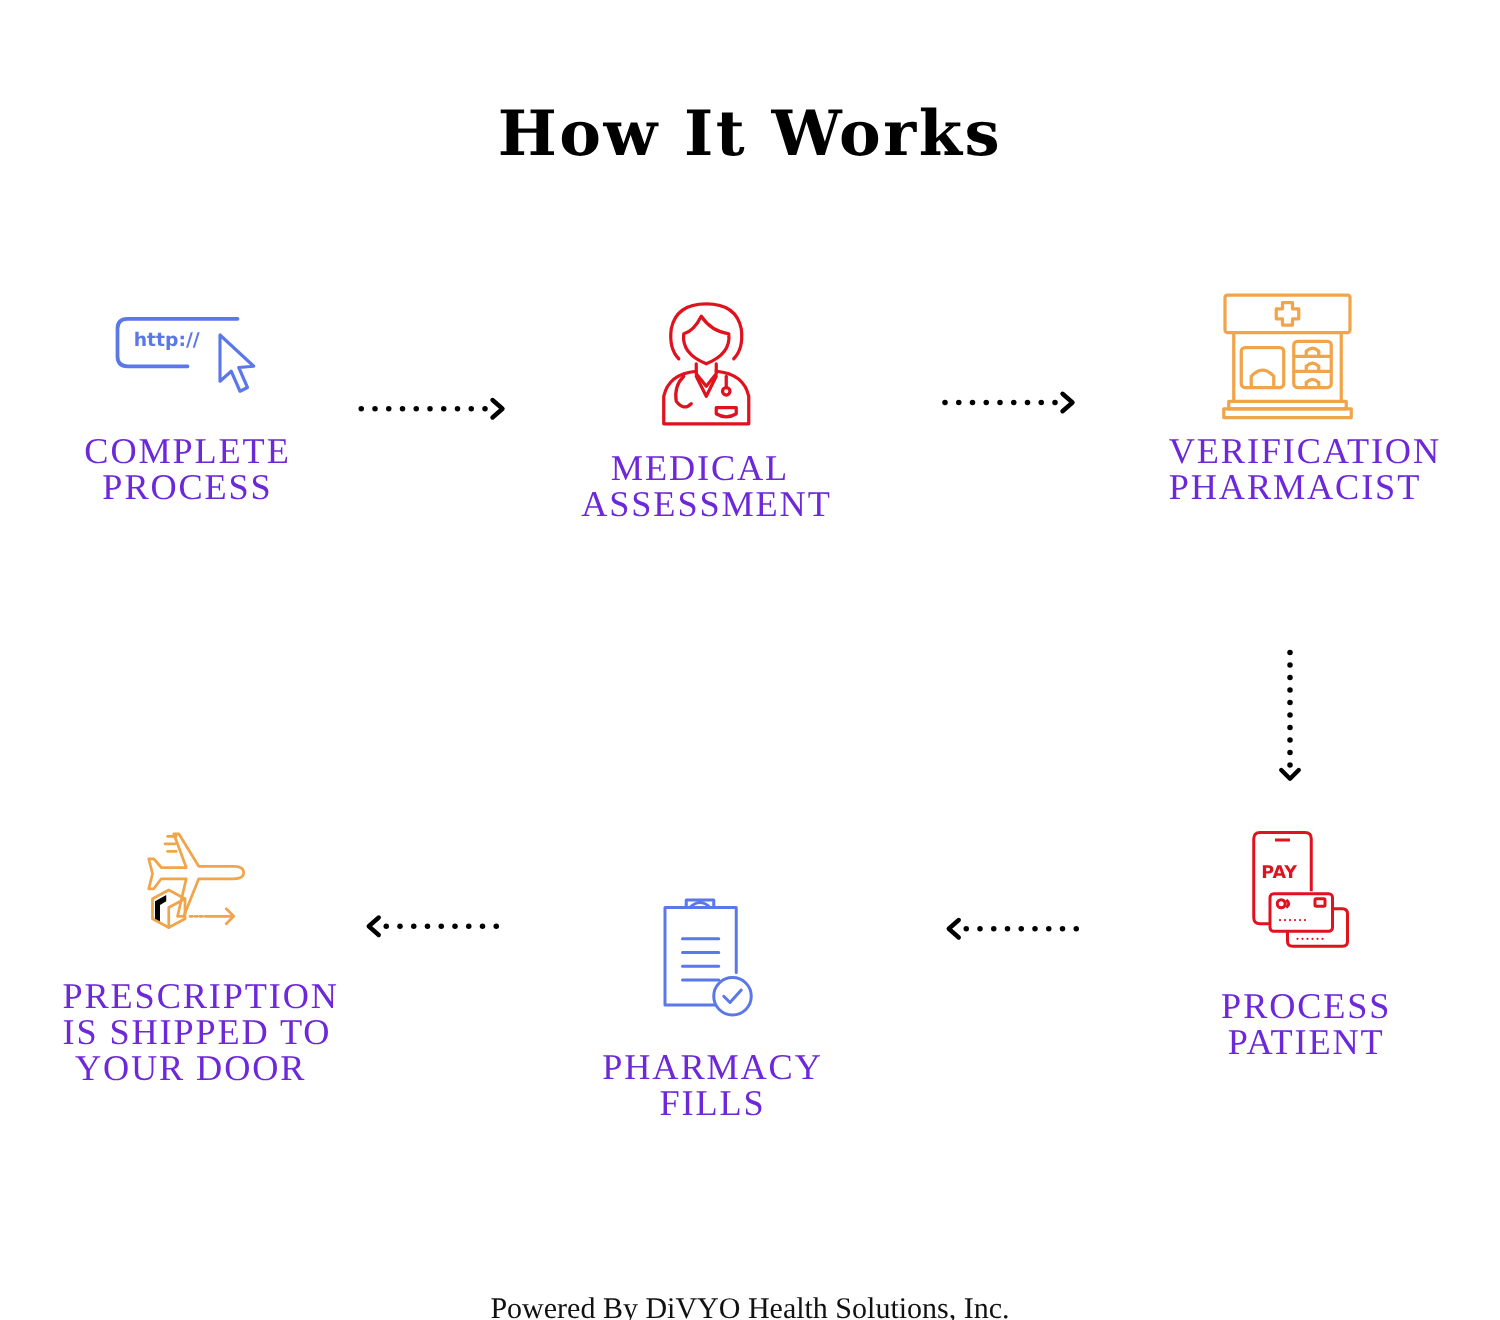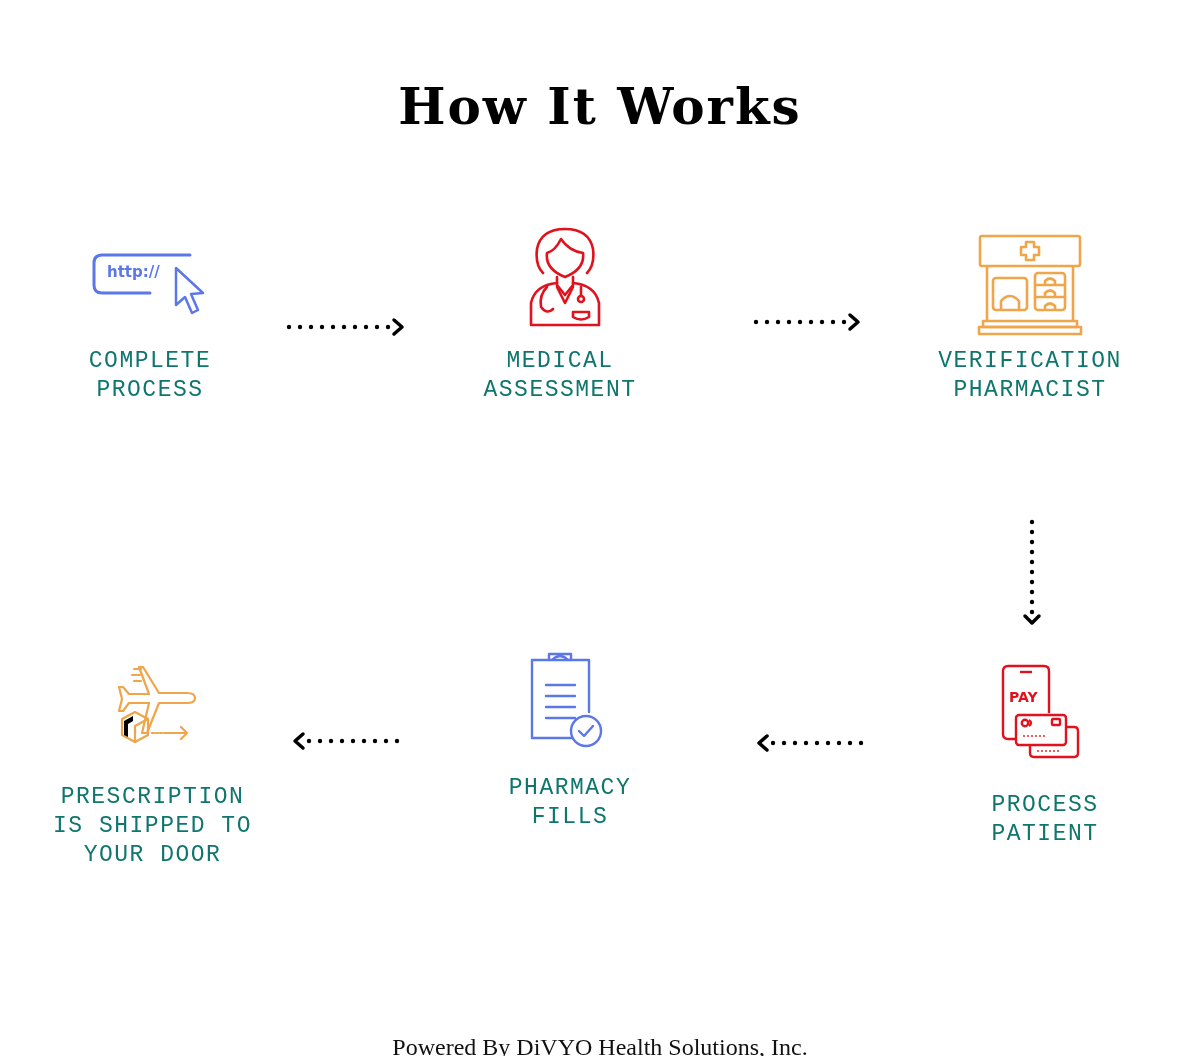--- a/index.html
+++ b/index.html
@@ -6,22 +6,22 @@
   body { width: 1200px; height: 1056px; position: relative; overflow: hidden; font-family: "Liberation Sans", sans-serif; }
   .title {
     position: absolute; left: 0; top: 62px; width: 1200px; text-align: center;
     font-family: "DejaVu Serif", serif; font-weight: bold; font-size: 50px; color: #000;
     letter-spacing: 2px; line-height: 90px;
   }
   .step { position: absolute; text-align: center; }
   .step .icon { position: absolute; }
   .step .label {
     position: absolute; left: 0; width: 100%; text-align: center;
-    font-family: Liberation Mono, monospace; font-size: 23px; line-height: 29px;
-    letter-spacing: 1.5px; color: #0f766e; white-space: nowrap;
+    font-family: Liberation Serif, serif; font-size: 29px; line-height: 29px;
+    letter-spacing: 1.5px; color: #6d28d9; white-space: nowrap;
   }
   .arrow { position: absolute; }
   .footer {
     position: absolute; left: 0; top: 1034px; width: 1200px; text-align: center;
     font-family: "Liberation Serif", serif; font-size: 24px; color: #111;
   }
 </style>
 </head>
 <body>
 
@@ -32,21 +32,21 @@
     <path d="M100 10 H12 Q4 10 4 18 V40 Q4 48 12 48 H60" fill="none" stroke="#5b77e8" stroke-width="3" stroke-linecap="round"></path>
     <text x="17" y="32" font-family="DejaVu Sans, sans-serif" font-weight="bold" font-size="15" fill="#5b77e8">http://</text>
     <path d="M86 23 L86 60 L95 52 L102 68 L108 65 L101 49 L113 48 Z" fill="#fff" stroke="#5b77e8" stroke-width="2.5" stroke-linejoin="round"></path>
   </svg>
   <div class="label" style="top:107px;">
     <div>COMPLETE</div>
     <div>PROCESS</div>
   </div>
 </div>
 
-<div class="step" style="left:465px; top:222px; width:190px; height:190px;">
+<div class="step" style="left:465px; top:236px; width:190px; height:190px;">
   <svg class="icon" style="left:60px; top:3px;" width="80" height="105" viewBox="0 0 80 105">
     <g fill="none" stroke="#e0121e" stroke-width="2.6" stroke-linejoin="round" stroke-linecap="round">
       <path d="M18 48 Q10 40 12 24 Q16 4 40 4 Q64 4 68 24 Q70 40 62 48"></path>
       <path d="M22 28 Q30 26 36 14 Q44 26 58 28 Q60 44 40 52 Q20 44 22 28 Z"></path>
       <path d="M32 52 V60 L40 70 L48 60 V52"></path>
       <path d="M32 58 Q10 60 6 78 V100 H74 V78 Q70 60 48 58"></path>
       <path d="M32 62 L40 78 L48 62"></path>
       <path d="M22 62 Q14 70 16 82 M16 82 Q22 90 28 84"></path>
       <circle cx="56" cy="74" r="3"></circle>
       <path d="M56 62 V71"></path>
@@ -106,21 +106,21 @@
         <circle cx="58" cy="88" r="0.9"></circle>
     </g>
     <text x="9" y="39" font-family="DejaVu Sans, sans-serif" font-weight="bold" font-size="14" fill="#e0121e">PAY</text>
   </svg>
   <div class="label" style="top:131px;">
     <div>PROCESS</div>
     <div>PATIENT</div>
   </div>
 </div>
 
-<div class="step" style="left:475px; top:648px; width:190px; height:190px;">
+<div class="step" style="left:475px; top:714px; width:190px; height:190px;">
   <svg class="icon" style="left:52px; top:4px;" width="80" height="100" viewBox="0 0 80 100">
     <g fill="none" stroke="#5b77e8" stroke-width="2.4" stroke-linejoin="round" stroke-linecap="round">
       <path d="M45 86 H5 V8 H62 V60"></path>
       <path d="M22 8 V2 H44 V8"></path>
       <path d="M25 8 Q33 0 41 8"></path>
       <path d="M19 33 H48 M19 44 H48 M19 55 H48 M19 66 H48"></path>
       <circle cx="59" cy="79" r="15" fill="#fff"></circle>
       <path d="M52 79 L57 84 L66 74"></path>
     </g>
   </svg>

